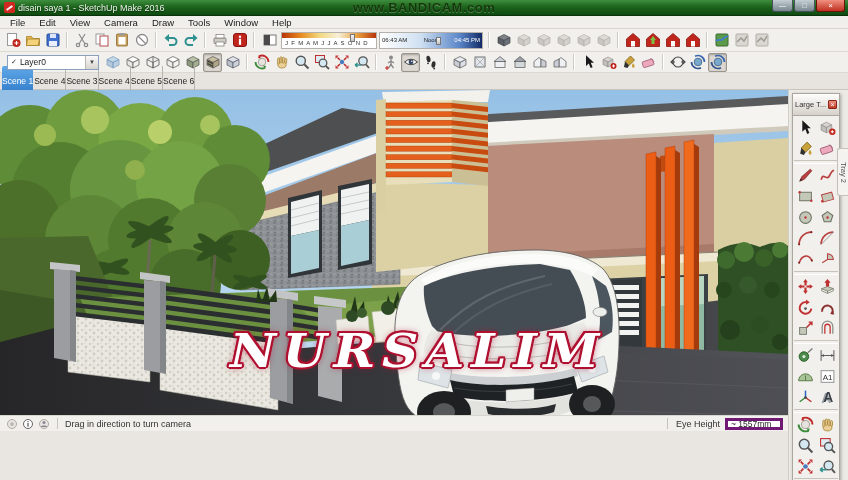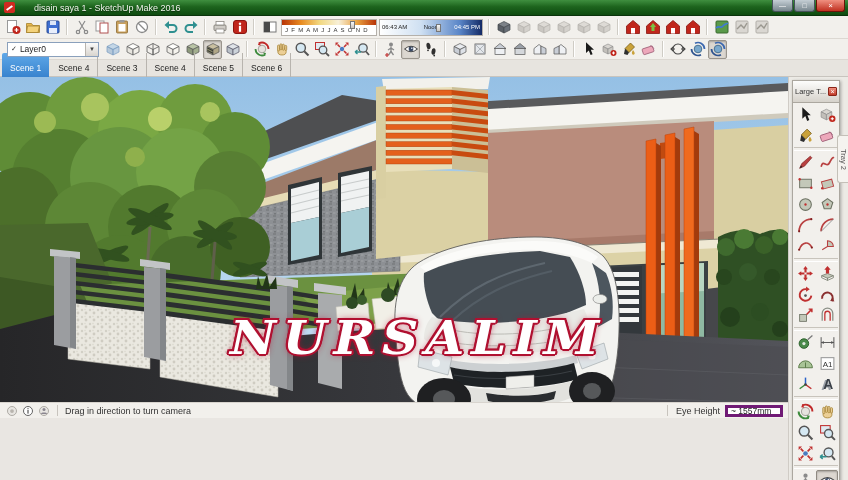--- a/index.html
+++ b/index.html
@@ -2,21 +2,21 @@
 <html><head>
 <meta charset="utf-8">
 <style>
   *{box-sizing:border-box;margin:0;padding:0}
   body{margin:0;background:#555}
   .screen{position:relative;width:848px;height:480px;overflow:hidden;background:#e9e6e2;
     font-family:"Liberation Sans",sans-serif;font-size:9px;color:#222}
 
   
   .bandi{height:16px;background:linear-gradient(#3f8f3f,#1d641d 45%,#0e4a10);display:flex;align-items:center;position:relative;border-bottom:1px solid #0a330b}
-  .bandi .title{display:flex;align-items:center;gap:19px;padding-left:4px;color:#eef5ea;font-size:9px;text-shadow:0 1px 1px rgba(0,0,0,.5);white-space:nowrap}
+  .bandi .title{display:flex;align-items:center;gap:3px;padding-left:4px;color:#eef5ea;font-size:9px;text-shadow:0 1px 1px rgba(0,0,0,.5);white-space:nowrap}
   .su-badge{width:11px;height:11px;background:#d02a20;border-radius:2px;position:relative;flex:0 0 auto}
   .su-badge:after{content:"";position:absolute;left:2px;top:5px;width:7px;height:2px;background:#fff;transform:rotate(-35deg)}
   .bandi .url{position:absolute;left:50%;transform:translateX(-50%);font-weight:bold;font-size:13px;letter-spacing:.5px;color:#15380a;text-shadow:0 1px 0 rgba(255,255,255,.25)}
   .win-btns{margin-left:auto;display:flex;gap:1px;padding-right:3px;align-self:flex-start}
   .wbtn{width:21px;height:12px;display:flex;align-items:center;justify-content:center;font-size:7px;color:#fff;
     background:linear-gradient(#c4ced4,#78868e);border:1px solid #46525a;border-top:none;border-radius:0 0 3px 3px}
   .wbtn.close{width:29px;background:linear-gradient(#f09080,#c03020);border-color:#6a1408;font-size:8px}
 
   
   .menu{height:13px;background:#f1efeb;border-bottom:1px solid #dad6d0;display:flex;align-items:center;padding-left:3px;font-size:9.5px}
@@ -39,21 +39,21 @@
     background:linear-gradient(90deg,#ffffff,#cfe0f2 40%,#5a86c8 78%,#132a66);font-size:6px;color:#222;padding:0 2px;overflow:hidden}
   .timebar .t3{color:#fff}
   .timebar .handle{top:4px}
 
   .combo{display:flex;align-items:center;height:15px;border:1px solid #8aa0bc;background:#fff;width:92px;font-size:8.5px;margin:0 4px;position:relative;flex:0 0 auto}
   .combo .chk{font-size:7px;padding:0 3px;color:#333}
   .combo .arrowbtn{position:absolute;right:0;top:0;bottom:0;width:13px;background:linear-gradient(#fafafa,#d8d4ce);border-left:1px solid #b8b4ae;display:flex;align-items:center;justify-content:center;font-size:6px;color:#444}
 
   
   .tabs{height:17px;background:#e7e4df;border-bottom:1px solid #c8c4be;display:flex;align-items:center;padding-left:2px;font-size:8.5px}
-  .tab{height:30px;display:flex;align-items:center;padding:0 8px;border-right:1px solid #b8b4ae;color:#222;white-space:nowrap}
+  .tab{height:30px;display:flex;align-items:center;padding:0 0;border-right:1px solid #b8b4ae;color:#222;white-space:nowrap}
   .tab.active{background:linear-gradient(#5fa8e8,#2f7ac8);color:#fff;border-radius:2px;border-right:none;margin-right:1px}
 
   
   .work{display:flex;height:427px}
   .left-col{width:788px;display:flex;flex-direction:column}
   .viewport{position:relative;width:788px;height:325px;background:#a6cdec;overflow:hidden}
   .watermark{position:absolute;left:242px;top:238px;width:352px;text-align:center;
     font-family:"DejaVu Serif",serif;font-style:italic;font-weight:bold;font-size:45px;line-height:1;color:#fff;letter-spacing:6px;
     transform:scale(1.12,1.04);
     text-shadow:-2px 0 #b01030,2px 0 #b01030,0 -2px #b01030,0 2px #b01030,-1.5px -1.5px #b01030,1.5px 1.5px #b01030,-1.5px 1.5px #b01030,1.5px -1.5px #b01030,0 0 7px rgba(176,16,48,.9)}
@@ -81,27 +81,38 @@
 </head>
 <body>
 
 <div class="screen">
 
   <div class="bandi">
     <div class="title">
       <span class="su-badge"></span>
       <span>disain saya 1 - SketchUp Make 2016</span>
     </div>
+    <span class="url">www.BANDICAM.com</span>
     <div class="win-btns" id="winbtns">
         <span class="wbtn">—</span>
         <span class="wbtn">□</span>
         <span class="wbtn close">×</span>
       </div>
   </div>
 
+  <div class="menu" id="menubar">
+      <span class="menu-item">File</span>
+      <span class="menu-item">Edit</span>
+      <span class="menu-item">View</span>
+      <span class="menu-item">Camera</span>
+      <span class="menu-item">Draw</span>
+      <span class="menu-item">Tools</span>
+      <span class="menu-item">Window</span>
+      <span class="menu-item">Help</span>
+    </div>
 
   <div class="tb tb1">
     <div class="grp" id="tb1a">
         <div class="tbtn">
           <svg viewBox="0 0 16 16" width="16" height="16" aria-hidden="true">
             <rect x="2.5" y="1.5" width="9" height="12" fill="#fff" stroke="#999"></rect>
             <circle cx="11.5" cy="11" r="4" fill="#c0261c"></circle>
             <path d="M11.5 9v4M9.5 11h4" stroke="#fff" stroke-width="1.2"></path>
           </svg>
         </div>

